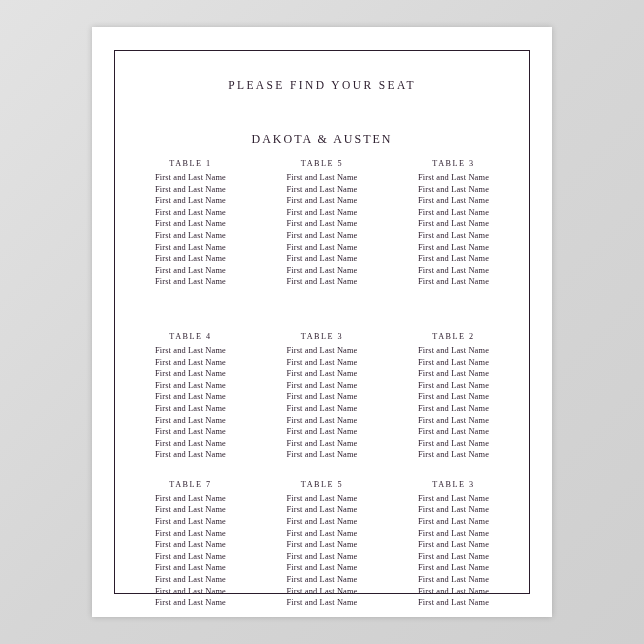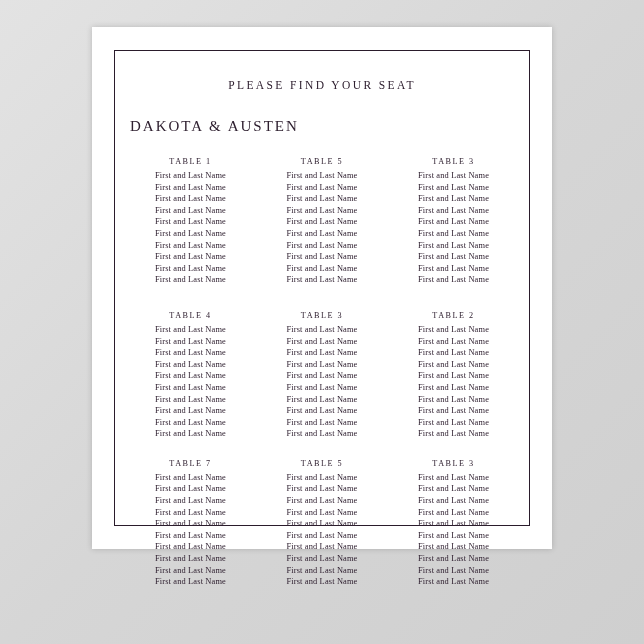--- a/index.html
+++ b/index.html
@@ -18,21 +18,21 @@
     width: 644px;
     height: 644px;
     background: linear-gradient(135deg, #e3e3e3 0%, #d6d6d6 50%, #cfcfcf 100%);
   }
   
   .poster {
     position: absolute;
     left: 92px;
     top: 27px;
     width: 460px;
-    height: 522px;
+    height: 590px;
     background: #ffffff;
     box-shadow: 0 0 6px rgba(0,0,0,0.18);
   }
   .poster-inner-border {
     position: absolute;
     left: 22px;
     top: 23px;
     right: 22px;
     bottom: 23px;
     border: 1.2px solid #2a1b2b;
@@ -46,39 +46,39 @@
   }
   .title {
     text-align: center;
     font-size: 11.5px;
     letter-spacing: 2.4px;
     color: #2f2030;
     font-family: "Liberation Serif", serif;
     margin-top: 12px;
   }
   .couple {
-    text-align: left;
-    font-size: 15px;
+    text-align: center;
+    font-size: 12px;
     letter-spacing: 2.0px;
     color: #2f2030;
-    margin-top: 27px;
+    margin-top: 41px;
   }
   .date {
     text-align: center;
     font-size: 9.5px;
     letter-spacing: 2.0px;
     color: #2f2030;
     margin-top: 4px;
   }
   .grid-block {
     display: flex;
     justify-content: space-between;
-    margin-top: 22px;
-  }
-  .grid-block.second { margin-top: 25px; }
+    margin-top: 12px;
+  }
+  .grid-block.second { margin-top: 44px; }
   .grid-block.third { margin-top: 19px; }
 
   .table-col {
     width: 31.5%;
     text-align: center;
   }
   .table-head {
     font-size: 8.2px;
     letter-spacing: 1.5px;
     color: #2f2030;

